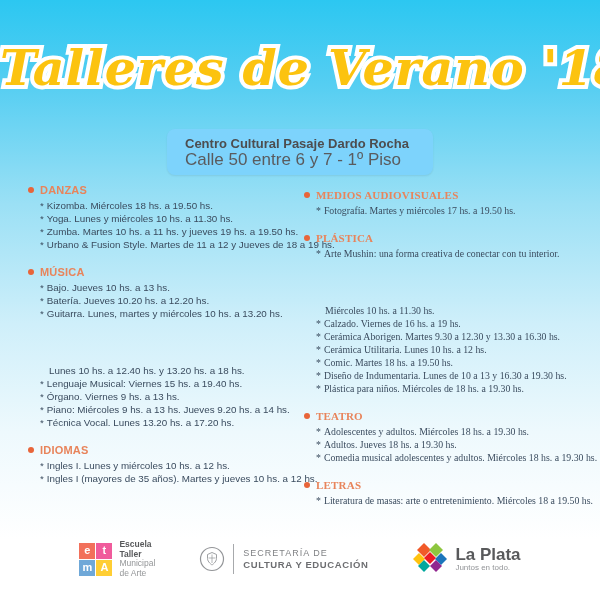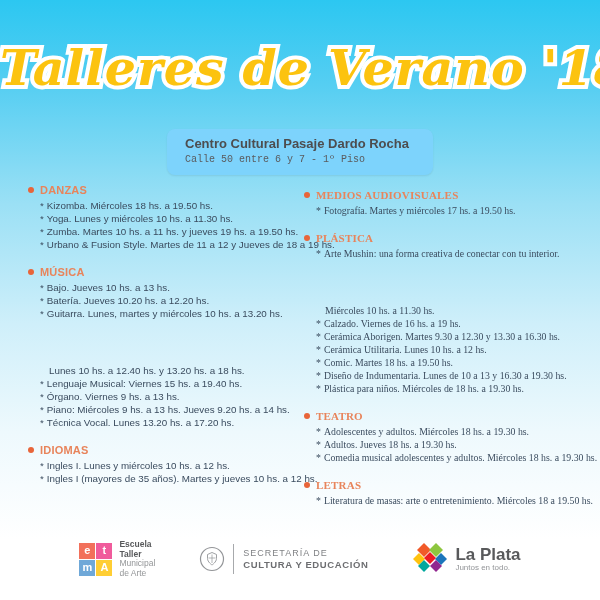--- a/index.html
+++ b/index.html
@@ -22,21 +22,21 @@
   .title-stroke{color:#ffffff;-webkit-text-stroke:8px #ffffff;}
   .title-fill{color:#fcc30f;}
   
   .banner{
     position:absolute;top:129px;left:50%;transform:translateX(-50%);
     background:#7dd3fc;border-radius:8px;
     padding:7px 18px 8px 18px;text-align:left;min-width:230px;
     box-shadow:0 1px 2px rgba(0,0,0,.08);
   }
   .banner-line1{font-size:13px;font-weight:bold;color:#4d4d4f;line-height:16px;}
-  .banner-line2{font-size:10px;color:#5a5b5e;line-height:14px;margin-top:1px;font-family:Liberation Mono, monospace;}
+  .banner-line2{font-size:17px;color:#5a5b5e;line-height:14px;margin-top:1px;}
   
   .columns{
     position:absolute;top:184px;left:28px;right:8px;
     display:flex;
   }
   .col{flex:0 0 auto;}
   .col-left{width:272px;margin-right:4px;}
   .col-right{width:288px;padding-top:5px;font-family:Liberation Serif, serif;}
   .cat{margin-bottom:15px;}
   .cat-head{display:flex;align-items:center;margin-bottom:3px;}

